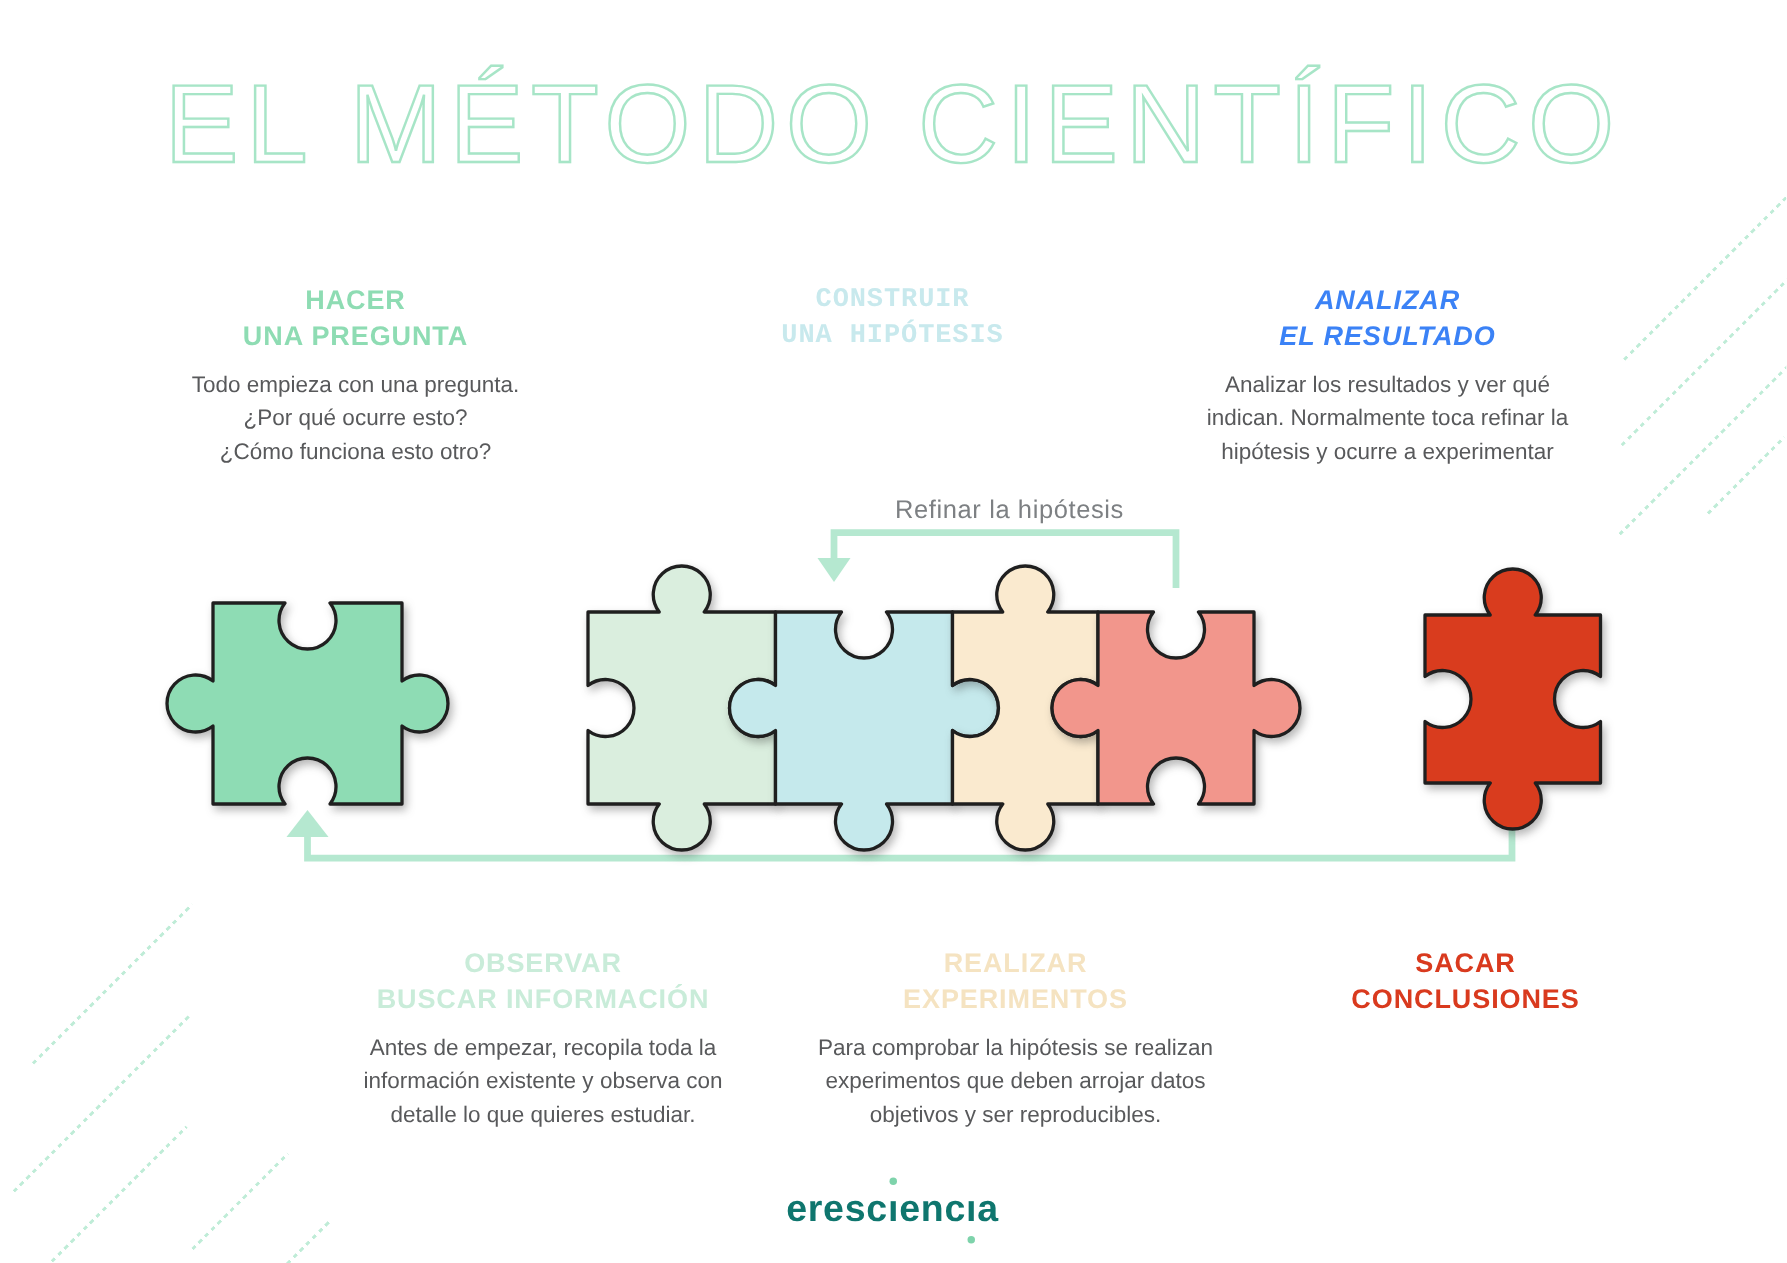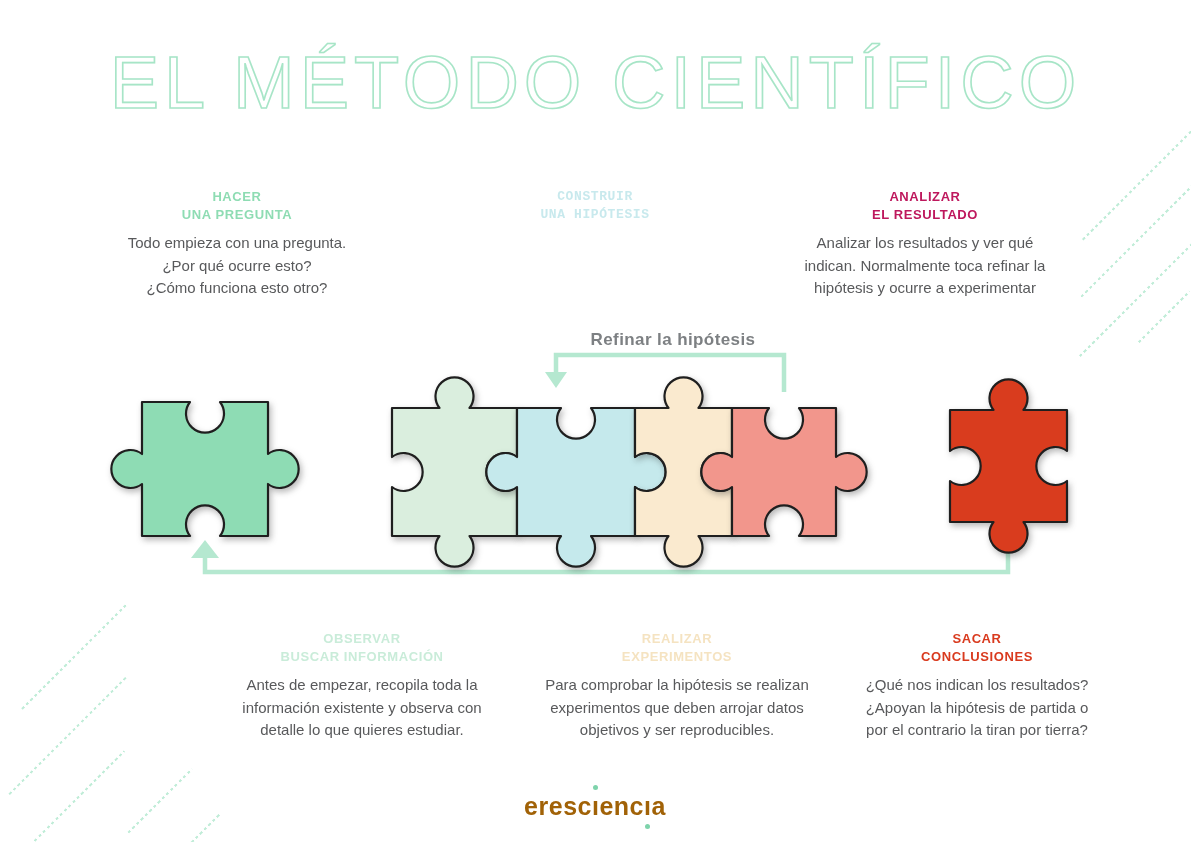--- a/index.html
+++ b/index.html
@@ -9,53 +9,53 @@
   }
   
   .title{
     position:absolute;left:0;top:40px;width:100%;margin:0;text-align:center;
     font-size:74px;font-weight:400;letter-spacing:5px;color:#6d28d9;
     -webkit-text-stroke:1.6px #a7e5c7;-webkit-text-fill-color:transparent;
   }
   
   .step{position:absolute;width:340px;text-align:center;}
   .step-heading{
-    margin:0 0 9px 0;font-size:13px;font-weight:bold;letter-spacing:.6px;
+    margin:0 0 9px 0;font-size:18px;font-weight:bold;letter-spacing:.6px;
     line-height:1.35;white-space:pre-line;
   }
   .step-body{
     margin:0;font-size:15px;line-height:1.5;color:#58595b;white-space:pre-line;
   }
   .s-t1{left:67px;top:188px;}
   .s-t2{left:425px;top:188px;}
   .s-t3{left:755px;top:188px;}
   .s-b1{left:192px;top:630px;}
   .s-b2{left:507px;top:630px;}
   .s-b3{left:807px;top:630px;}
   
   .conn-label{
     position:absolute;text-align:center;color:#7d8083;font-size:17px;letter-spacing:.4px;
   }
-  .refine-label{left:523px;top:330px;width:300px;font-weight:bold;}
+  .refine-label{left:523px;top:330px;width:300px;}
   .feedback-label{left:417px;top:580px;width:380px;}
   
   .scene{position:absolute;left:0;top:0;width:1191px;height:842px;}
   .piece{stroke:#1f1f1f;stroke-width:2.2;stroke-linejoin:round;
          filter:drop-shadow(2px 3px 3px rgba(50,50,50,.35));}
   .cline{fill:none;stroke-width:4.5;stroke-linecap:butt;}
   
   .dline{
     position:absolute;height:2px;
     background-image:repeating-linear-gradient(90deg,#bfecd7 0 3px,rgba(0,0,0,0) 3px 6px);
     transform:rotate(-45deg);
   }
   
   .logo{
     position:absolute;left:445px;top:792px;width:300px;text-align:center;
-    font-size:25px;font-weight:bold;letter-spacing:.5px;color:#a16207;
+    font-size:25px;font-weight:bold;letter-spacing:.5px;color:#0f766e;
   }
   .logo span{white-space:pre;}
   .idot{position:relative;display:inline-block;}
   .idot::after{
     content:"";position:absolute;width:5px;height:5px;border-radius:50%;background:#7ed3ab;
     left:50%;margin-left:-2.5px;
   }
   .idot-top::after{top:-7px;}
   .idot-bottom::after{bottom:-8px;}
 </style>
@@ -106,21 +106,21 @@
 UNA PREGUNTA</h2>
     <p class="step-body">Todo empieza con una pregunta.
 ¿Por qué ocurre esto?
 ¿Cómo funciona esto otro?</p>
   </section>
   <section class="step s-t2">
     <h2 class="step-heading" style="color: rgb(200, 233, 237); font-family: Liberation Mono, monospace;">CONSTRUIR
 UNA HIPÓTESIS</h2>
   </section>
   <section class="step s-t3">
-    <h2 class="step-heading" style="color: #be185d;">ANALIZAR
+    <h2 class="step-heading" style="color: #3b82f6; font-style: italic;">ANALIZAR
 EL RESULTADO</h2>
     <p class="step-body">Analizar los resultados y ver qué
 indican. Normalmente toca refinar la
 hipótesis y ocurre a experimentar</p>
   </section>
 
   <div class="conn-label refine-label">Refinar la hipótesis</div>
 
   <section class="step s-b1">
     <h2 class="step-heading" style="color: rgb(201, 236, 217);">OBSERVAR
@@ -132,20 +132,17 @@
   <section class="step s-b2">
     <h2 class="step-heading" style="color: rgb(245, 227, 193);">REALIZAR
 EXPERIMENTOS</h2>
     <p class="step-body">Para comprobar la hipótesis se realizan
 experimentos que deben arrojar datos
 objetivos y ser reproducibles.</p>
   </section>
   <section class="step s-b3">
     <h2 class="step-heading" style="color: rgb(217, 58, 30);">SACAR
 CONCLUSIONES</h2>
-    <p class="step-body">¿Qué nos indican los resultados?
-¿Apoyan la hipótesis de partida o
-por el contrario la tiran por tierra?</p>
   </section>
 
   <div class="logo"><span>eresc</span><span class="idot idot-top"><span>ı</span></span><span>enc</span><span class="idot idot-bottom"><span>ı</span></span><span>a</span></div>
 
 </div>
 
 </body></html>

